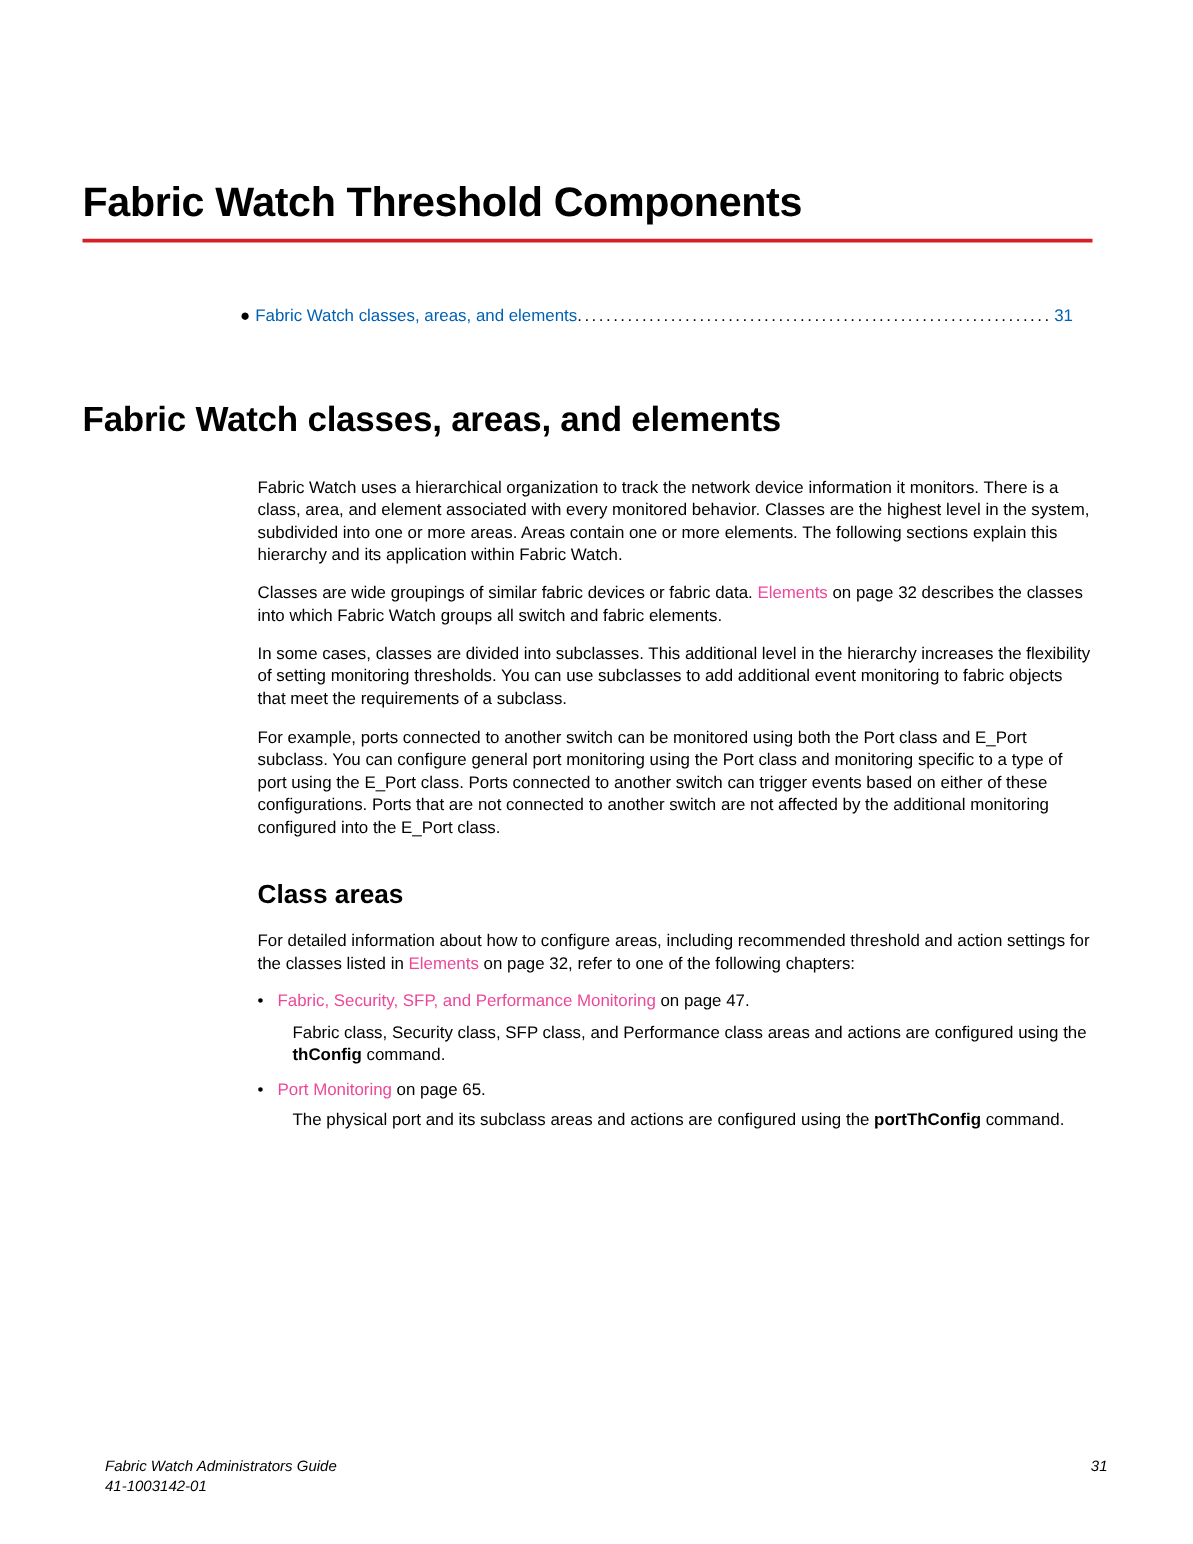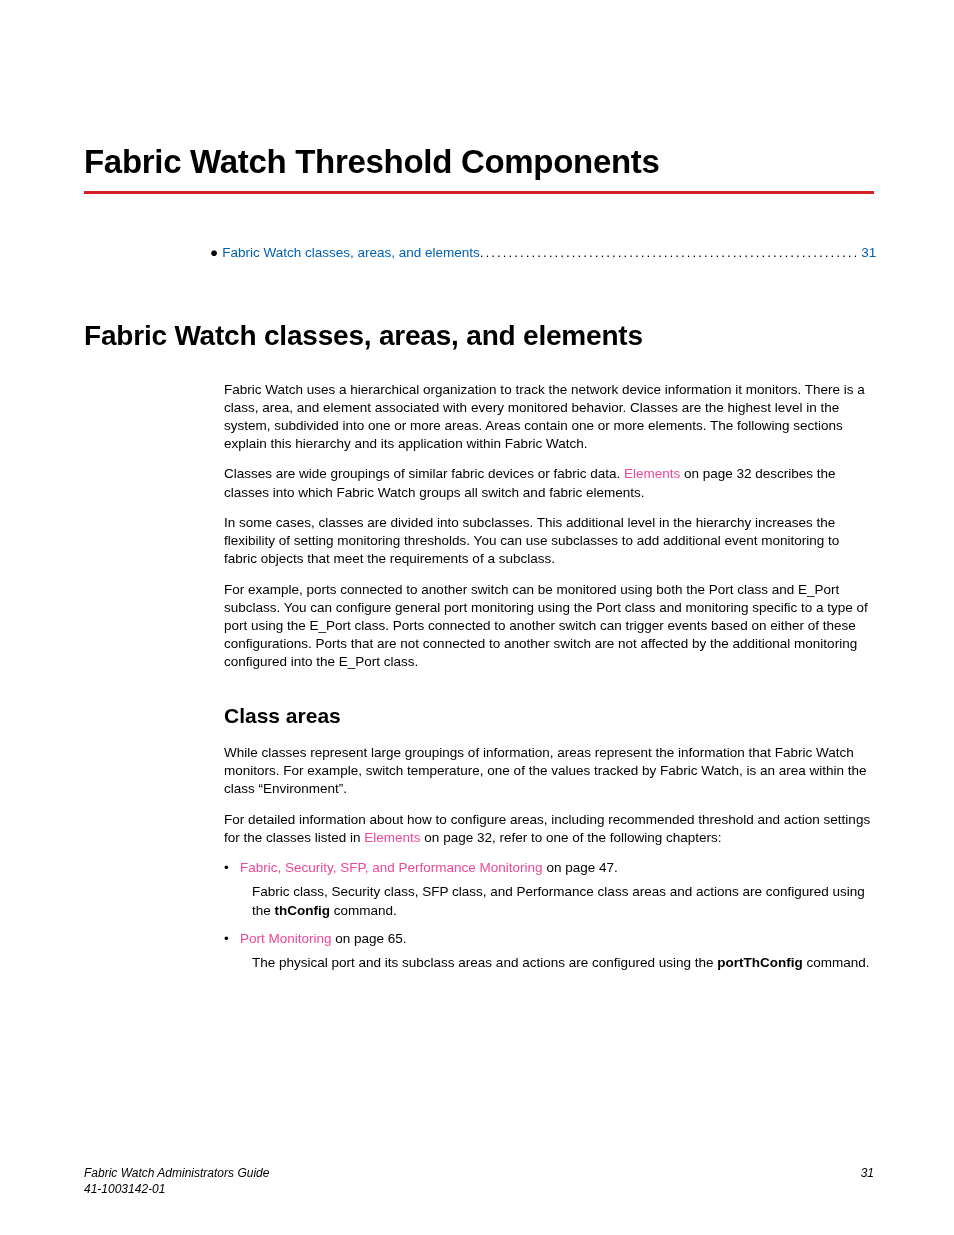--- a/index.html
+++ b/index.html
@@ -7,21 +7,21 @@
     background: #fff;
     font-family: Arial, Helvetica, sans-serif;
     color: #000;
     font-size: 13.5px;
     line-height: 1.35;
   }
   .page {
     width: 954px;
     height: 1235px;
     box-sizing: border-box;
-    padding: 140px 80px 0 84px;
+    padding: 140px 80px 0 66px;
     position: relative;
   }
   .chapter-title {
     font-family: "Arial Narrow", Arial, sans-serif;
     font-weight: 700;
     font-size: 33px;
     font-stretch: condensed;
     letter-spacing: -0.3px;
     margin: 0 0 6px 0;
   }
@@ -79,21 +79,21 @@
   ul.bullets > li::before {
     content: "•";
     position: absolute;
     left: 0;
     top: 0;
   }
   ul.bullets p { margin: 6px 0 10px 12px; }
   .footer {
     position: absolute;
     left: 84px;
-    right: 80px;
+    right: 68px;
     bottom: 38px;
     font-style: italic;
     font-size: 12px;
     display: flex;
     justify-content: space-between;
   }
   .footer .fr { text-align: right; }
   .cmd { font-weight: 700; }
 </style>
 </head>
@@ -116,21 +116,20 @@
   <div class="body-block">
     <p>Fabric Watch uses a hierarchical organization to track the network device information it monitors. There is a class, area, and element associated with every monitored behavior. Classes are the highest level in the system, subdivided into one or more areas. Areas contain one or more elements. The following sections explain this hierarchy and its application within Fabric Watch.</p>
 
     <p>
       <span>Classes are wide groupings of similar fabric devices or fabric data. </span><span class="link">Elements</span><span> on page 32 describes the classes into which Fabric Watch groups all switch and fabric elements.</span>
     </p>
     <p>In some cases, classes are divided into subclasses. This additional level in the hierarchy increases the flexibility of setting monitoring thresholds. You can use subclasses to add additional event monitoring to fabric objects that meet the requirements of a subclass.</p>
     <p>For example, ports connected to another switch can be monitored using both the Port class and E_Port subclass. You can configure general port monitoring using the Port class and monitoring specific to a type of port using the E_Port class. Ports connected to another switch can trigger events based on either of these configurations. Ports that are not connected to another switch are not affected by the additional monitoring configured into the E_Port class.</p>
 
     <h3 class="h3">Class areas</h3>
-    <p>While classes represent large groupings of information, areas represent the information that Fabric Watch monitors. For example, switch temperature, one of the values tracked by Fabric Watch, is an area within the class “Environment”.</p>
     <p>
       <span>For detailed information about how to configure areas, including recommended threshold and action settings for the classes listed in </span><span class="link">Elements</span><span> on page 32, refer to one of the following chapters:</span>
     </p>
 
     <ul class="bullets">
       <li>
         <span class="link">Fabric, Security, SFP, and Performance Monitoring</span><span> on page 47.</span>
         <p>
           <span>Fabric class, Security class, SFP class, and Performance class areas and actions are configured using the </span><span class="cmd">thConfig</span><span> command.</span>
         </p>

